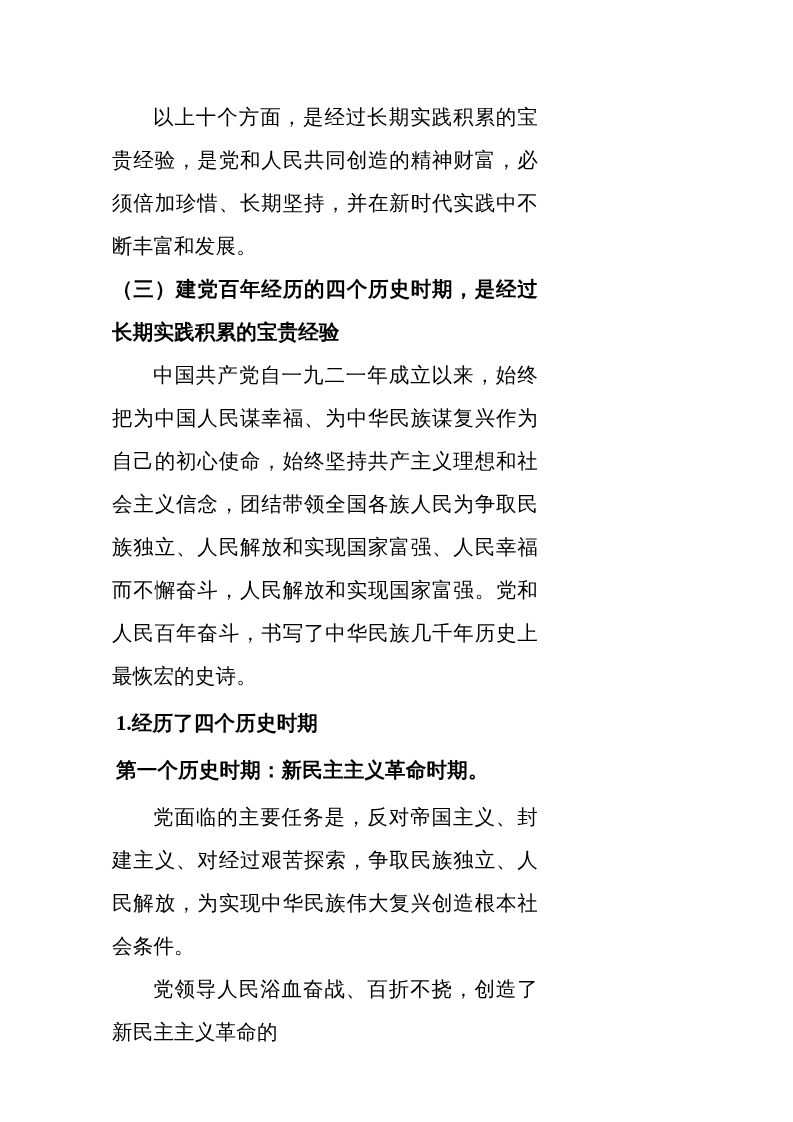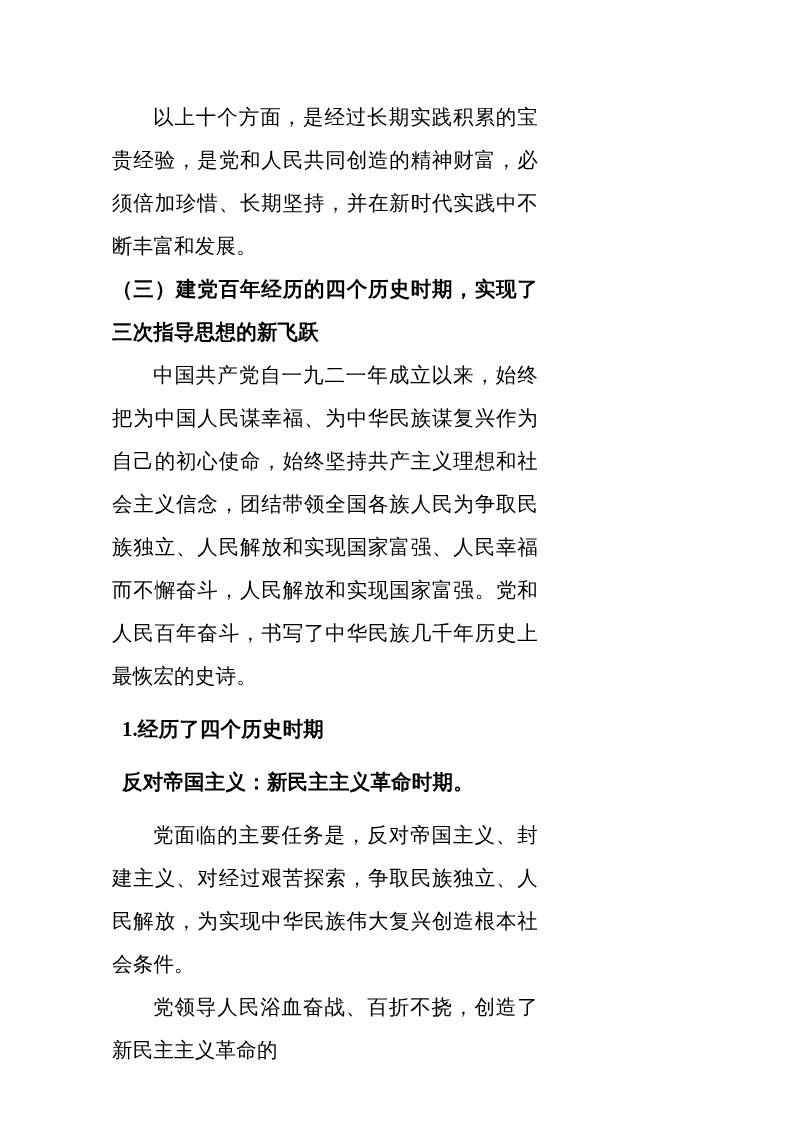--- a/index.html
+++ b/index.html
@@ -42,39 +42,39 @@
     line-height: 43px;
     text-align: justify;
     text-justify: inter-ideograph;
     letter-spacing: 0.2px;
     margin: 0;
   }
   .heading-sub {
     font-weight: bold;
     font-size: 20.5px;
     line-height: 43px;
-    margin: 10px;
+    margin: 4px;
     letter-spacing: 0.2px;
   }
 </style>
 </head>
 <body>
 
 <div class="page">
   <div class="doc-body">
 
     <p class="para-indent">以上十个方面，是经过长期实践积累的宝贵经验，是党和人民共同创造的精神财富，必须倍加珍惜、长期坚持，并在新时代实践中不断丰富和发展。</p>
 
-    <p class="heading">（三）建党百年经历的四个历史时期，实现了三次指导思想的新飞跃</p>
+    <p class="heading">（三）建党百年经历的四个历史时期，是经过长期实践积累的宝贵经验</p>
 
     <p class="para-indent">中国共产党自一九二一年成立以来，始终把为中国人民谋幸福、为中华民族谋复兴作为自己的初心使命，始终坚持共产主义理想和社会主义信念，团结带领全国各族人民为争取民族独立、人民解放和实现国家富强、人民幸福而不懈奋斗，人民解放和实现国家富强。党和人民百年奋斗，书写了中华民族几千年历史上最恢宏的史诗。</p>
 
     <p class="heading-sub">1.经历了四个历史时期</p>
 
-    <p class="heading-sub">反对帝国主义：新民主主义革命时期。</p>
+    <p class="heading-sub">第一个历史时期：新民主主义革命时期。</p>
 
     <p class="para-indent">党面临的主要任务是，反对帝国主义、封建主义、对经过艰苦探索，争取民族独立、人民解放，为实现中华民族伟大复兴创造根本社会条件。</p>
 
 
     <p class="para-indent">党领导人民浴血奋战、百折不挠，创造了新民主主义革命的</p>
 
   </div>
 </div>
 
 </body></html>

